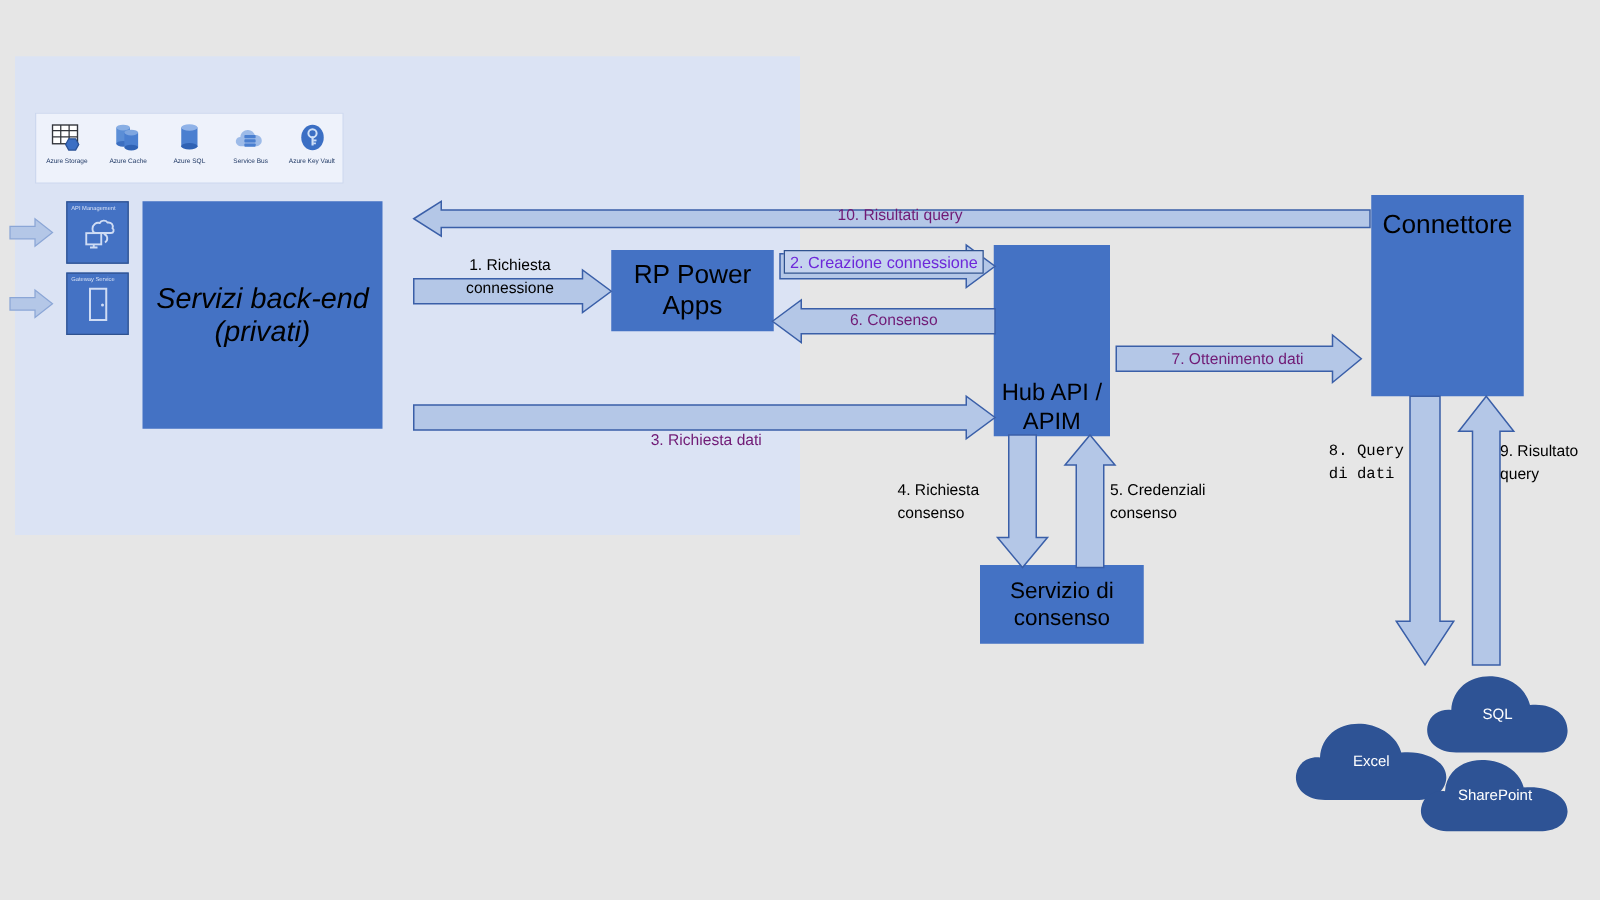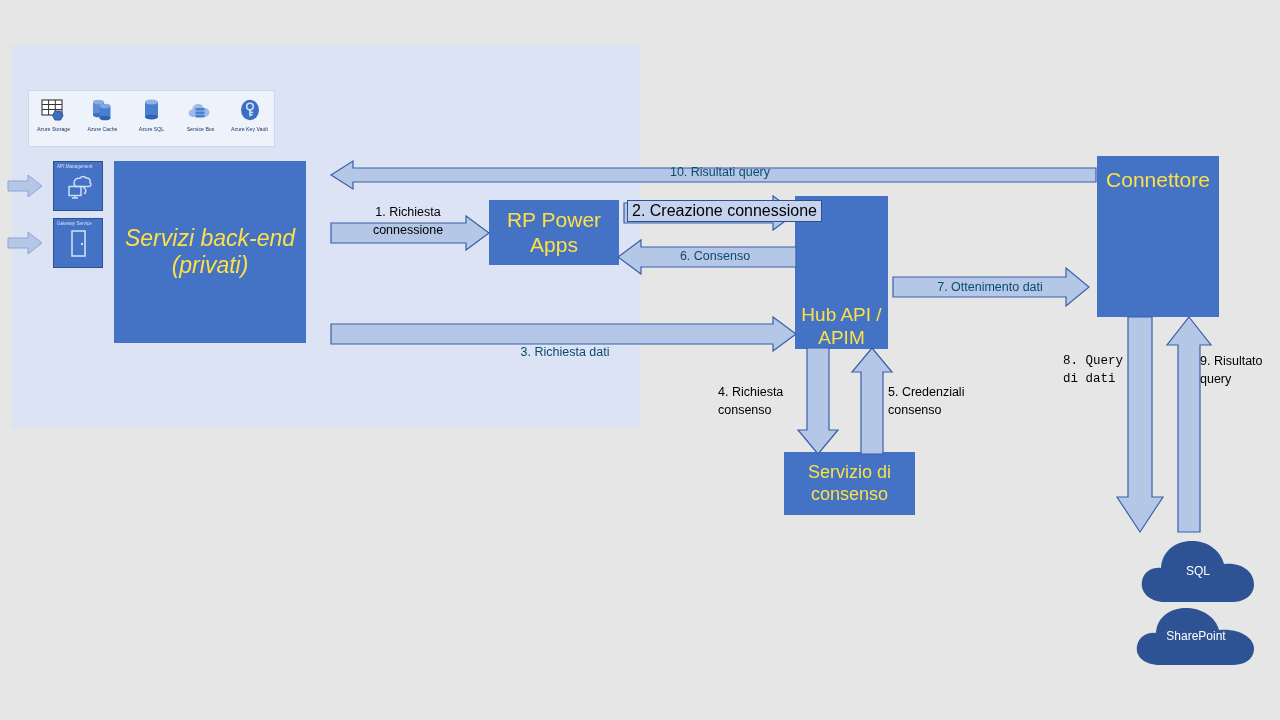--- a/index.html
+++ b/index.html
@@ -45,46 +45,46 @@
   .icard .cap{font-size:4.6px;padding:3px 0 0 3px;line-height:1;white-space:nowrap;}
   .icard .glyph{display:flex;align-items:center;justify-content:center;height:34px;}
   #icard-apim{left:53px;top:161px;}
   #icard-gw{left:53px;top:218px;}
 
   
   .feeder{width:34px;height:22px;}
 
   
   .bbox{
-    background:#4472c4;color:#fde047;
+    background:#4472c4;color:#000000;
     display:flex;align-items:center;justify-content:center;
     text-align:center;line-height:1.18;
   }
   #box-backend{left:114px;top:161px;width:192px;height:182px;font-size:23px;font-style:italic;}
   #box-rp{left:489px;top:200px;width:130px;height:65px;font-size:21px;}
   #box-hub{left:795px;top:196px;width:93px;height:153px;font-size:19px;align-items:flex-end;padding-top:10px;}
   #box-connettore{left:1097px;top:156px;width:122px;height:161px;font-size:21px;align-items:flex-start;padding-top:12px;}
   #box-consenso{left:784px;top:452px;width:131px;height:63px;font-size:18px;}
 
   
   .arw{pointer-events:none;}
   .arw svg{display:block;overflow:visible;}
 
   
   .cap-on{
-    position:absolute;font-size:12.5px;color:#0c4a6e;white-space:nowrap;
+    position:absolute;font-size:12.5px;color:#701a75;white-space:nowrap;
     text-align:center;
   }
   .cap-block{
     position:absolute;font-size:12.5px;color:#000;line-height:1.45;
   }
 
   
   .cap-boxed{
-    position:absolute;font-size:16px;color:#000000;white-space:nowrap;
+    position:absolute;font-size:13px;color:#6d28d9;white-space:nowrap;
     background:#c5d3ee;border:1px solid #2f528f;padding:1px 4px;
   }
 
   
   .cloud{position:absolute;}
   .cloud .lbl{
     position:absolute;left:0;top:0;width:100%;height:100%;
     display:flex;align-items:center;justify-content:center;
     color:#fff;font-size:12px;pointer-events:none;
   }
@@ -325,20 +325,26 @@
     <div>query</div>
   </div>
 
   <div class="cloud" id="cloud-sql">
     <svg width="118" height="66" viewBox="0 0 118 66">
       <path d="M26 64 C10 64 1 54 3 43 C5 33 14 29 22 30 C23 12 38 2 55 3 C71 4 82 14 85 26 C103 24 116 34 115 48 C114 58 105 64 93 64 Z" fill="#2e5395"></path>
     </svg>
     <div class="lbl">SQL</div>
   </div>
 
+  <div class="cloud" id="cloud-excel">
+    <svg width="126" height="66" viewBox="0 0 126 66">
+      <path d="M26 64 C10 64 1 54 3 43 C5 33 14 29 22 30 C23 12 38 2 55 3 C71 4 84 14 87 26 C106 24 124 33 123 47 C122 58 112 64 99 64 Z" fill="#2e5395"></path>
+    </svg>
+    <div class="lbl">Excel</div>
+  </div>
 
   <div class="cloud" id="cloud-sp">
     <svg width="124" height="62" viewBox="0 0 124 62">
       <path d="M26 60 C10 60 1 51 3 41 C5 31 14 27 22 28 C23 11 38 2 54 3 C70 4 82 13 85 25 C104 23 121 32 120 45 C119 55 110 60 98 60 Z" fill="#2e5395"></path>
     </svg>
     <div class="lbl">SharePoint</div>
   </div>
 
 </div>
 

